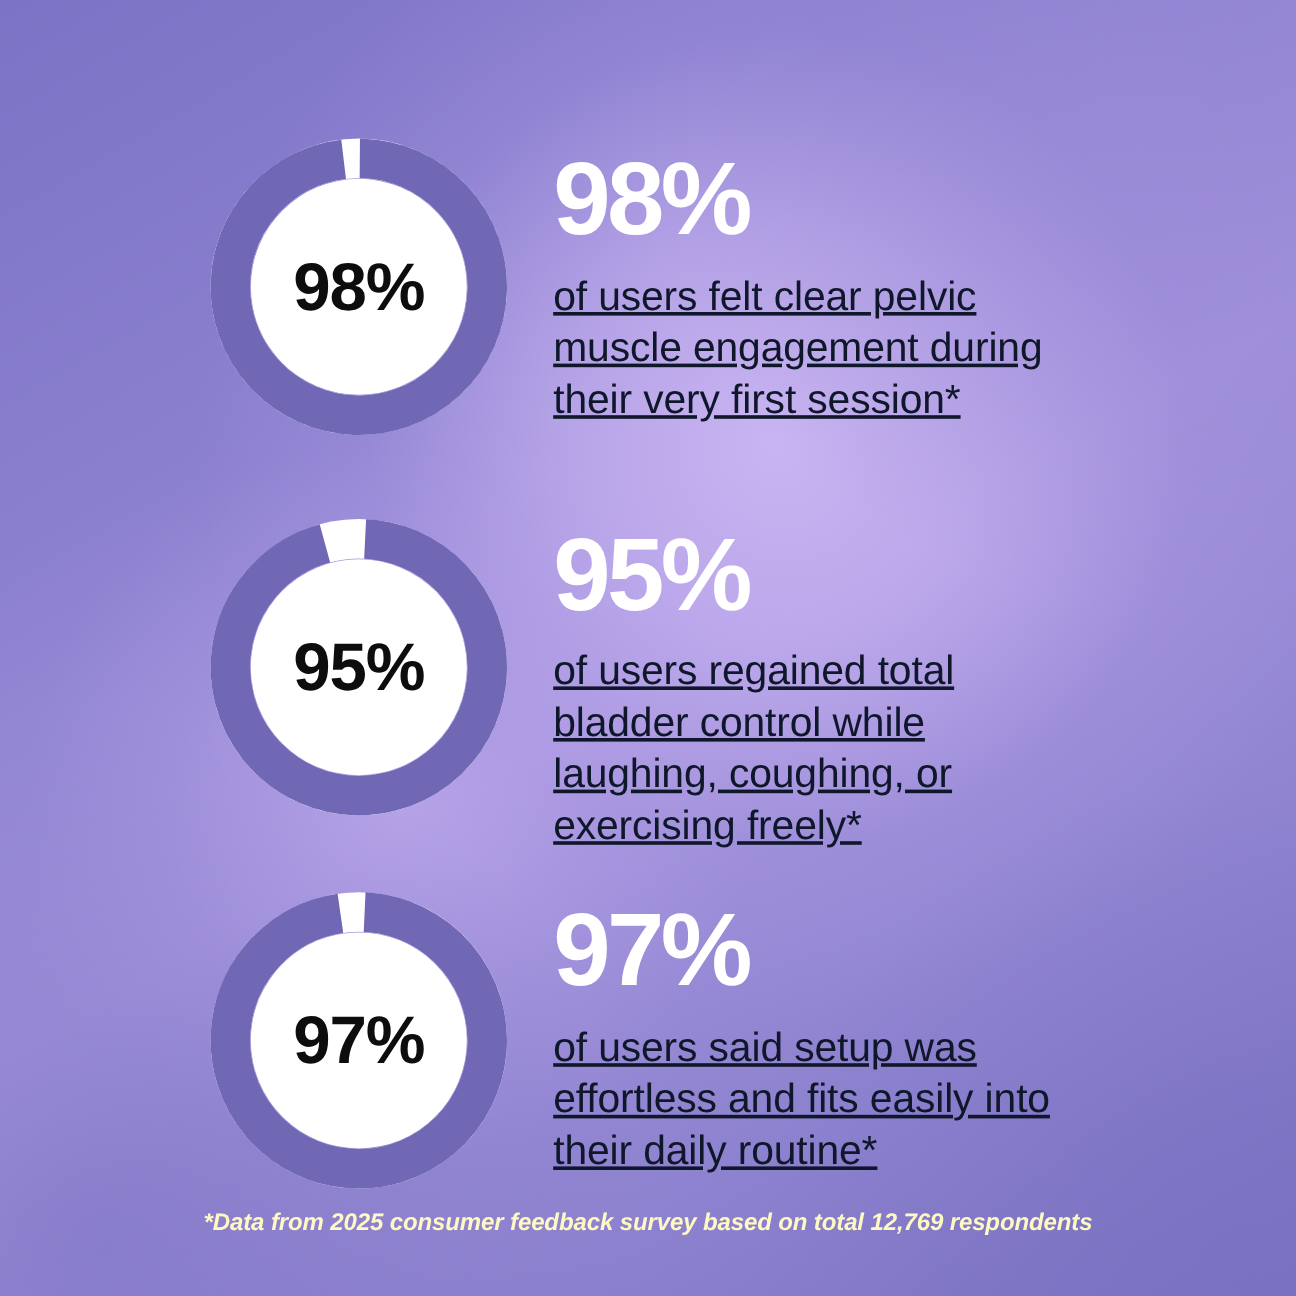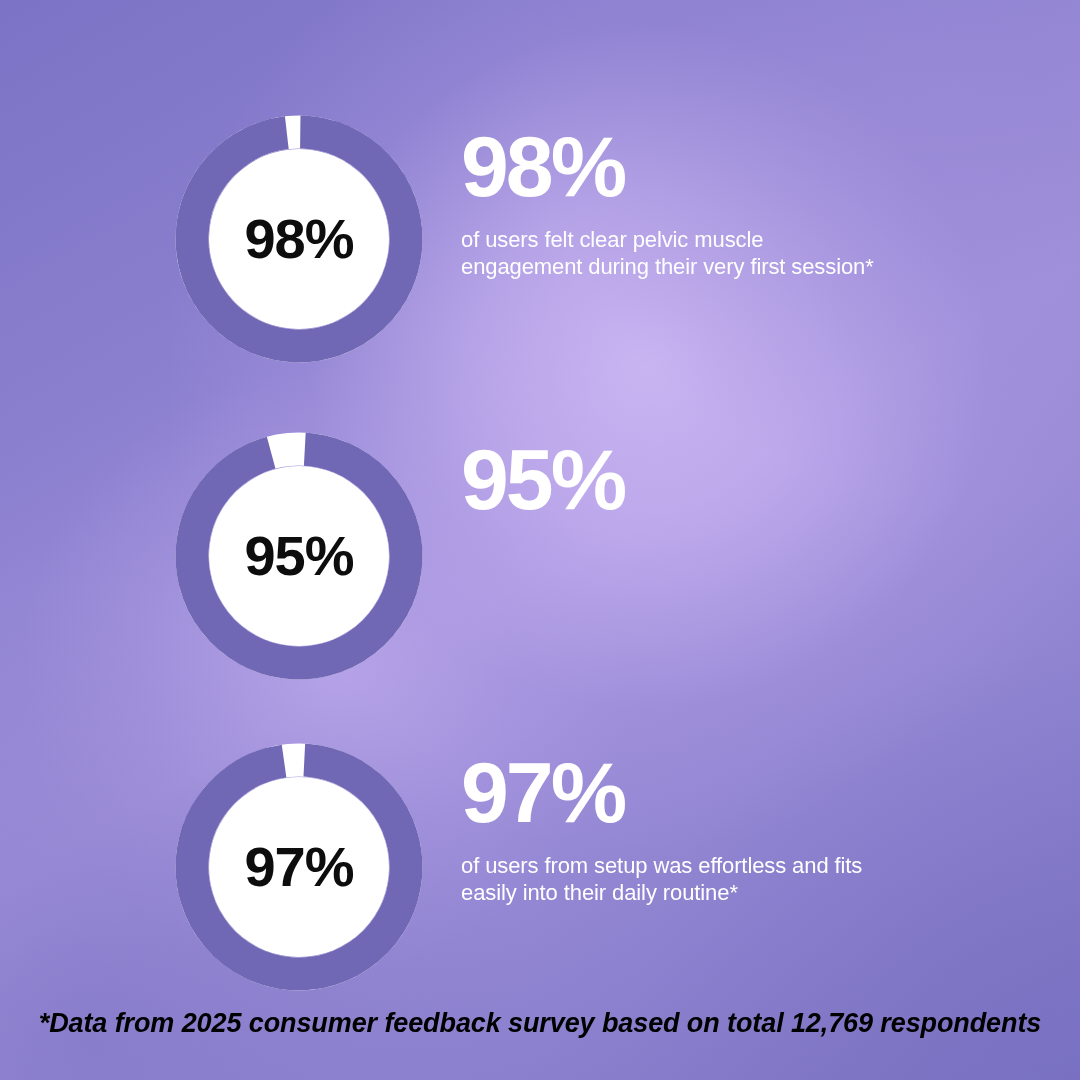--- a/index.html
+++ b/index.html
@@ -106,44 +106,45 @@
   }
   .stat-headline {
     font-size: 86px;
     font-weight: 700;
     color: #ffffff;
     line-height: 0.96;
     letter-spacing: -3px;
     margin: 0;
   }
   .stat-body {
-    font-size: 22px;
+    font-size: 34px;
     font-weight: 500;
-    color: #ffffff;
+    color: #0f172a;
     line-height: 1.27;
     letter-spacing: -0.1px;
     margin: 0;
+    text-decoration: underline;
   }
   .row-0 .stat-headline { margin-top: 10px; }
   .row-0 .stat-body { margin-top: 18px; }
   .row-1 .stat-headline { margin-top: 6px; }
   .row-1 .stat-body { margin-top: 17px; }
   .row-2 .stat-headline { margin-top: 8px; }
   .row-2 .stat-body { margin-top: 18px; }
 
   .footnote {
     position: absolute;
     left: 0;
     top: 1008px;
     width: 1080px;
     text-align: center;
-    font-size: 27px;
+    font-size: 20px;
     font-style: italic;
     font-weight: 600;
-    color: #000000;
+    color: #fef9c3;
     letter-spacing: -0.1px;
   }
 </style>
 </head>
 <body>
 
 <div id="infographic">
 
   <div class="bg-layer bg-base"></div>
   <div class="bg-layer bg-glow1"></div>
@@ -173,34 +174,35 @@
       <div class="donut">
         <svg viewBox="0 0 248 248">
           <circle cx="124" cy="124" r="107" fill="none" stroke="#ffffff" stroke-width="33"></circle>
           <circle cx="124" cy="124" r="107" fill="none" stroke="#7068b4" stroke-width="33" stroke-dasharray="638.8 33.8" stroke-dashoffset="8.4" transform="rotate(-83 124 124)"></circle>
           <circle cx="124" cy="124" r="90" fill="#ffffff"></circle>
         </svg>
         <div class="donut-center-label">95%</div>
       </div>
       <div class="stat-text">
         <div class="stat-headline">95%</div>
+        <div class="stat-body">of users regained total bladder control while laughing, coughing, or exercising freely*</div>
       </div>
     </div>
 
     <div class="stat-row row-2">
       <div class="donut">
         <svg viewBox="0 0 248 248">
           <circle cx="124" cy="124" r="107" fill="none" stroke="#ffffff" stroke-width="33"></circle>
           <circle cx="124" cy="124" r="107" fill="none" stroke="#7068b4" stroke-width="33" stroke-dasharray="652.3 20.2" stroke-dashoffset="5.0" transform="rotate(-85 124 124)"></circle>
           <circle cx="124" cy="124" r="90" fill="#ffffff"></circle>
         </svg>
         <div class="donut-center-label">97%</div>
       </div>
       <div class="stat-text">
         <div class="stat-headline">97%</div>
-        <div class="stat-body">of users from setup was effortless and fits easily into their daily routine*</div>
+        <div class="stat-body">of users said setup was effortless and fits easily into their daily routine*</div>
       </div>
     </div>
 
     <div class="footnote">*Data from 2025 consumer feedback survey based on total 12,769 respondents</div>
 
   </div>
 </div>
 
 </body></html>

